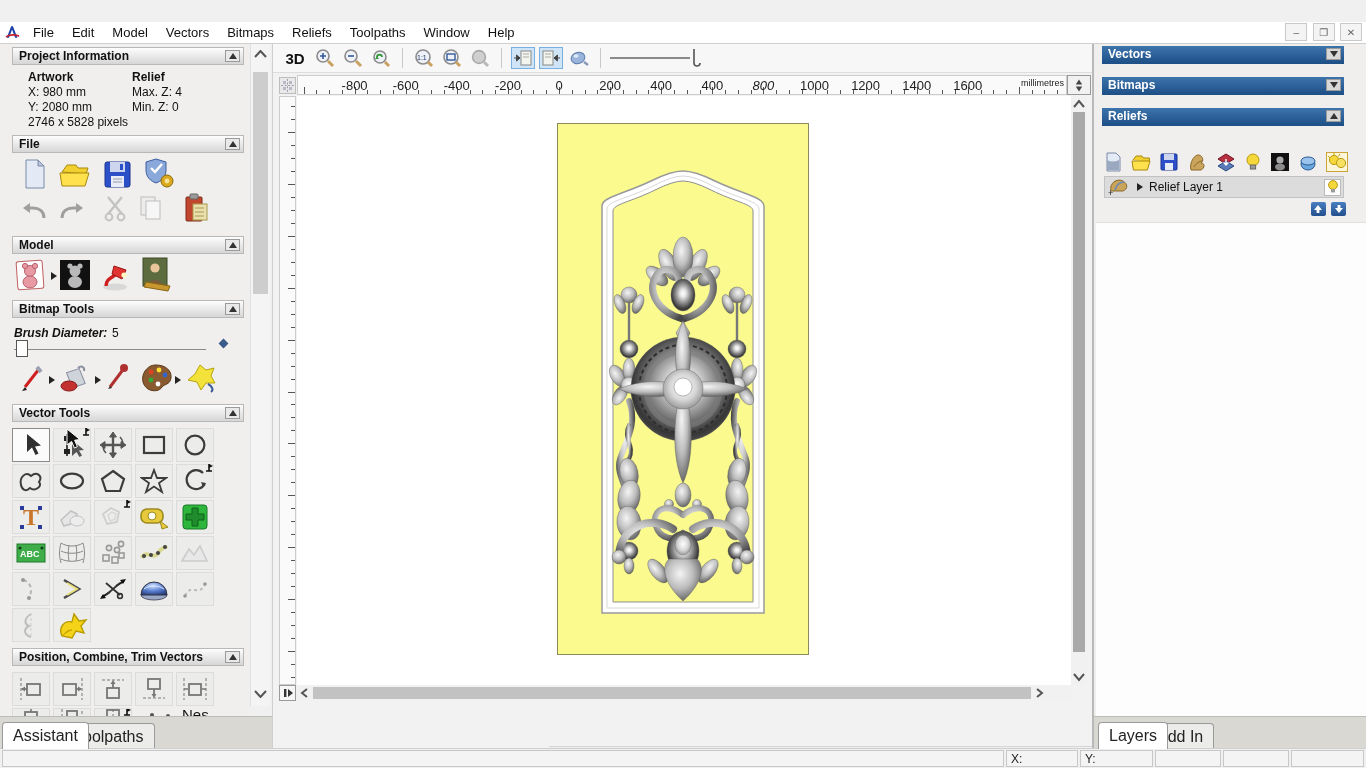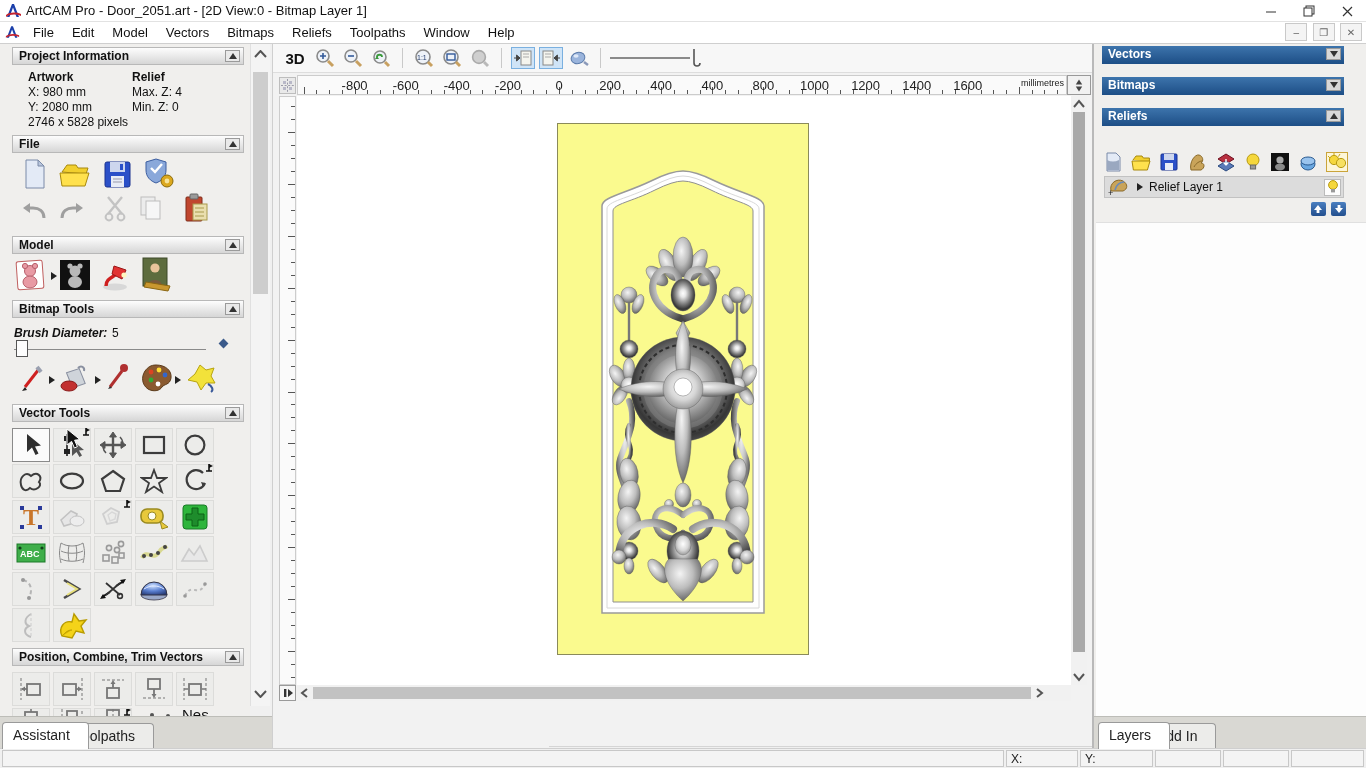--- a/index.html
+++ b/index.html
@@ -30,21 +30,21 @@
   .toolcell { position:absolute; width:38px; height:34px; background:#ececea; border:1px solid #dcdcda; display:flex; align-items:center; justify-content:center; }
   .toolcell.sel { background:#fbfbfb; border:1px solid #8a8a8a; }
   .pin { position:absolute; right:-1px; top:-2px; }
   #left-scroll { left:250px; top:44px; width:20px; height:662px; background:#f4f4f4; border-left:1px solid #e0e0e0; }
   #left-thumb { left:2px; top:28px; width:15px; height:222px; background:#cdcdcd; }
   .chev { stroke:#555; stroke-width:2; fill:none; }
 
   
   .tabstrip { height:32px; background:#d9d8d3; border-top:1px solid #bdbdb8; }
   .tab { position:absolute; top:6px; height:25px; background:#ececea; border:1px solid #9a9a9a; border-bottom:none;
-         border-radius:4px 4px 0 0; padding:4px 18px 0 10px; font-size:14px; color:#222; }
+         border-radius:4px 4px 0 0; padding:4px 10px 0 10px; font-size:16px; color:#222; }
   .tab.active { background:#ffffff; z-index:2; height:27px; top:5px; }
 
   
   #canvas-region { left:272px; top:44px; width:820px; height:704px; background:#f2f2f2; border-left:1px solid #cfcfcf; }
   #cr-toolbar { left:0; top:0; width:820px; height:29px; background:#f7f7f7; border-bottom:1px solid #dddddd; display:flex; align-items:center; padding-left:8px; gap:4px; }
   .tb-sep { width:1px; height:20px; background:#c9c9c9; margin:0 5px; }
   .tb-btn { width:24px; height:22px; display:flex; align-items:center; justify-content:center; }
   .tb-btn.pressed { border:1px solid #7ab0e0; background:#cfe4f7; }
   #threed-btn { font-weight:bold; font-size:15px; width:28px; text-align:center; }
   #ruler-corner { left:6px; top:33px; width:17px; height:17px; background:#e9e9e9; border:1px solid #bdbdbd; }
@@ -84,43 +84,20 @@
   #statusbar { left:0; top:748px; width:1366px; height:20px; background:#f0f0f0; border-top:1px solid #cfcfcf; font-size:12px; }
   .st-cell { position:absolute; top:1px; height:17px; border:1px solid #c8c8c8; background:#f4f4f4; padding:1px 4px; color:#222; }
 
   svg { display:block; }
 </style>
 </head>
 <body>
 
 <div id="root">
 
-  <div id="titlebar" class="abs">
-    <svg class="abs" style="left:5px;top:3px" width="17" height="16" viewBox="0 0 17 16">
-      <path d="M2 14 L7 1 L9 1 L14 14 L11.5 14 L8 4.5 L4.5 14 Z" fill="#1b3faa"></path>
-      <path d="M1 12 C5 9 11 9 16 11 L16 13 C11 11 5 11 1 14 Z" fill="#c42430"></path>
-    </svg>
-    <span id="title-text" class="abs">ArtCAM Pro - Door_2051.art - [2D View:0 - Bitmap Layer 1]</span>
-    <div class="abs wbtn" style="right:76px">
-      <svg width="11" height="11">
-          <line x1="0" y1="6" x2="10" y2="6" stroke="#333" stroke-width="1"></line>
-        </svg>
-    </div>
-    <div class="abs wbtn" style="right:38px">
-      <svg width="12" height="12">
-          <rect x="3" y="1" width="8" height="8" fill="none" stroke="#333"></rect>
-          <rect x="1" y="3" width="8" height="8" fill="#fff" stroke="#333"></rect>
-        </svg>
-    </div>
-    <div class="abs wbtn" style="right:0">
-      <svg width="11" height="11">
-          <path d="M1 1 L10 10 M10 1 L1 10" stroke="#333" stroke-width="1.2"></path>
-        </svg>
-    </div>
-  </div>
 
   <div id="menubar" class="abs">
     <svg class="abs" style="left:5px;top:3px" width="15" height="15" viewBox="0 0 17 16">
       <path d="M2 14 L7 1 L9 1 L14 14 L11.5 14 L8 4.5 L4.5 14 Z" fill="#1b3faa"></path>
       <path d="M1 12 C5 9 11 9 16 11 L16 13 C11 11 5 11 1 14 Z" fill="#c42430"></path>
     </svg>
     <div class="abs" style="left:24px;top:0"><span class="menu-item">File</span><span class="menu-item">Edit</span><span class="menu-item">Model</span><span class="menu-item">Vectors</span><span class="menu-item">Bitmaps</span><span class="menu-item">Reliefs</span><span class="menu-item">Toolpaths</span><span class="menu-item">Window</span><span class="menu-item">Help</span></div>
     <div id="mdi-controls" class="abs">
       <span class="mdibtn">–</span>
       <span class="mdibtn">❐</span>
@@ -730,21 +707,21 @@
         <div class="htick" style="left: 746.45px; height: 4px;"></div>
         <div class="htick" style="left: 759.225px; height: 4px;"></div>
         <div class="hlab" style="left: 56.6px;">-800</div>
         <div class="hlab" style="left: 107.7px;">-600</div>
         <div class="hlab" style="left: 158.8px;">-400</div>
         <div class="hlab" style="left: 209.9px;">-200</div>
         <div class="hlab" style="left: 261px;">0</div>
         <div class="hlab" style="left: 312.1px;">200</div>
         <div class="hlab" style="left: 363.2px;">400</div>
         <div class="hlab" style="left: 414.3px;">400</div>
-        <div class="hlab" style="left: 465.4px;">800</div>
+        <div class="hlab" style="left: 465.4px; font-style: italic;">800</div>
         <div class="hlab" style="left: 516.5px;">1000</div>
         <div class="hlab" style="left: 567.6px;">1200</div>
         <div class="hlab" style="left: 618.7px;">1400</div>
         <div class="hlab" style="left: 669.8px;">1600</div>
       </div>
     <div id="units-label">millimetres</div>
     <div id="units-btn" class="abs">
       <span class="tri-up" style="border-bottom-color:#444;transform:scale(.8)"></span>
       <span class="tri-down" style="border-top-color:#444;transform:scale(.8)"></span>
     </div>

